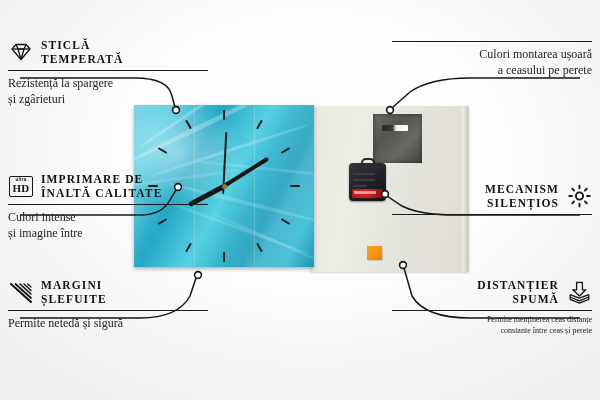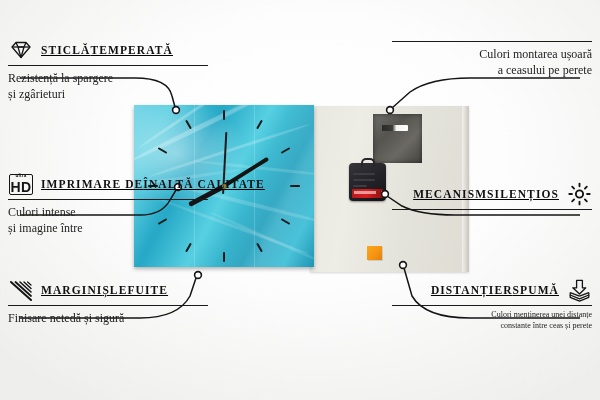--- a/index.html
+++ b/index.html
@@ -86,21 +86,21 @@
   .marker{ position:absolute; left:50%; top:50%; width:2px; height:10px; background:#191919; transform-origin:50% 76px; border-radius:1px; }
   .hand{ position:absolute; left:50%; top:50%; background:#141414; transform-origin:50% 100%; border-radius:2px; }
   .hand.hour{ width:5px; height:40px; margin-left:-2.5px; margin-top:-40px; transform:rotate(-118deg); }
   .hand.minute{ width:4px; height:52px; margin-left:-2px; margin-top:-52px; transform:rotate(58deg); }
   .hand.second{ width:1.5px; height:62px; margin-left:-.75px; margin-top:-8px; transform-origin:50% 8px; transform:rotate(183deg); background:#1c1c1c; }
   .pin{ position:absolute; left:50%; top:50%; width:5px; height:5px; margin:-2.5px 0 0 -2.5px; background:#8a7a3c; border-radius:50%; }
 
   
   .callout{ position:absolute; width:200px; }
   .callout .head{ display:flex; align-items:center; gap:7px; }
-  .callout .titles{ display:flex; flex-direction:row;text-decoration:underline; }
+  .callout .titles{ display:flex; flex-direction:column; }
   .callout .t-line{
     font-size:11.5px; font-weight:bold; letter-spacing:1.1px;
     color:#111; line-height:1.25; text-transform:uppercase; white-space:nowrap;
   }
   .callout .rule{ height:1px; background:#1a1a1a; margin:3px 0 4px; }
   .callout .sub{ font-size:12px; color:#222; line-height:1.35; }
 
   .callout.left{ left:8px; text-align:left; }
   .callout.left .head{ justify-content:flex-start; }
   .callout.left .titles{ align-items:flex-start; }
@@ -109,21 +109,21 @@
   .callout.right .titles{ align-items:flex-end; }
 
   .ico{ width:26px; height:24px; flex:none; display:flex; align-items:center; justify-content:center; }
   .ico svg{ display:block; }
 
   .hdbox{
     width:24px; height:21px; border:1.4px solid #151515; border-radius:2px;
     display:flex; flex-direction:column; align-items:center; justify-content:center; line-height:1;
   }
   .hdbox .u{ font-family:"Liberation Sans",sans-serif; font-size:4.6px; font-weight:bold; letter-spacing:.2px; color:#151515; }
-  .hdbox .d{ font-family:Liberation Sans, sans-serif; font-size:14px; font-weight:bold; letter-spacing:.3px; color:#151515; margin-top:.5px; }
+  .hdbox .d{ font-family:Liberation Serif, serif; font-size:11px; font-weight:bold; letter-spacing:.3px; color:#151515; margin-top:.5px; }
 
   
   .links{ position:absolute; inset:0; pointer-events:none; }
 </style>
 </head>
 <body>
 
 <div class="stage">
 
   <div class="product">
@@ -251,21 +251,21 @@
             <path d="M18.6,2 L22,5" stroke-width="1.2"></path>
           </g>
         </svg>
       </span>
       <span class="titles">
         <span class="t-line">MARGINI</span>
         <span class="t-line">ȘLEFUITE</span>
       </span>
     </div>
     <div class="rule"></div>
-    <div class="sub" style="white-space:pre-line">Finisare netedă și sigură</div>
+    <div class="sub" style="white-space:pre-line">Permite netedă și sigură</div>
   </div>
 
   <div class="callout right" style="top:38px">
     <div class="rule"></div>
     <div class="sub" style="white-space:pre-line">Culori montarea ușoară
 a ceasului pe perete</div>
   </div>
 
   <div class="callout right" style="top:182px">
     <div class="head">
@@ -303,17 +303,17 @@
           <g fill="none" stroke="#151515" stroke-width="1.3" stroke-linejoin="round">
             <path d="M9.6,1.4 h5.8 v7.4 h3.4 L12.5,15 L5.8,8.8 h3.8 Z"></path>
             <path d="M12.5,17.2 L3.2,13.6 M12.5,17.2 L21.8,13.6"></path>
             <path d="M3.2,13.6 v2.4 L12.5,19.9 L21.8,16 v-2.4"></path>
             <path d="M3.2,16 v2.3 L12.5,22.2 L21.8,18.3 V16"></path>
           </g>
         </svg>
       </span>
     </div>
     <div class="rule"></div>
-    <div class="sub" style="white-space:pre-line;font-size:8px">Culori menținerea unei distanțe
+    <div class="sub" style="white-space:pre-line;font-size:8px">Permite menținerea ceas distanțe
 constante între ceas și perete</div>
   </div>
 
 </div>
 
 </body></html>

